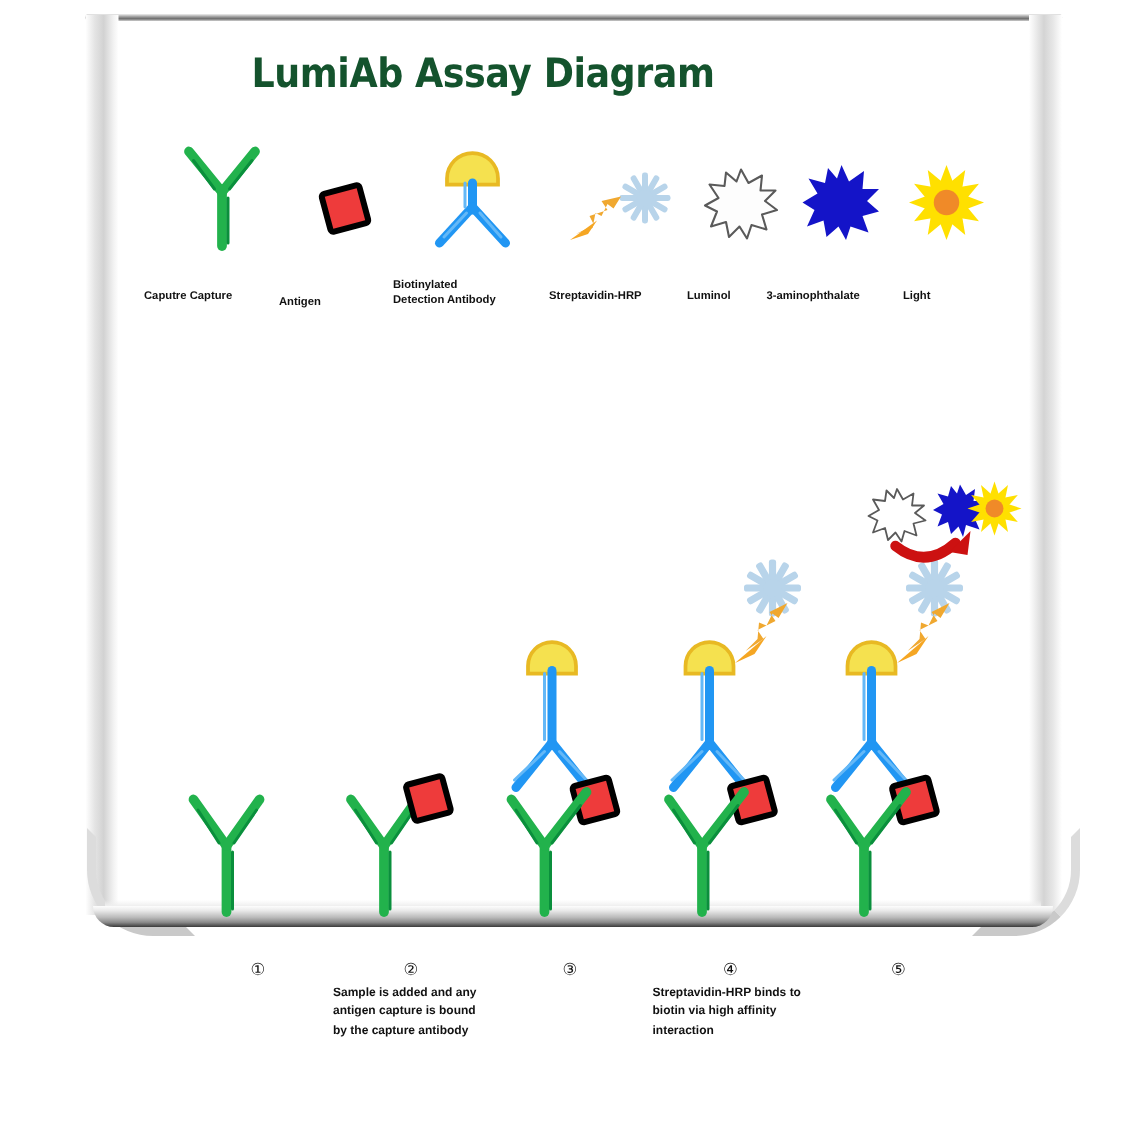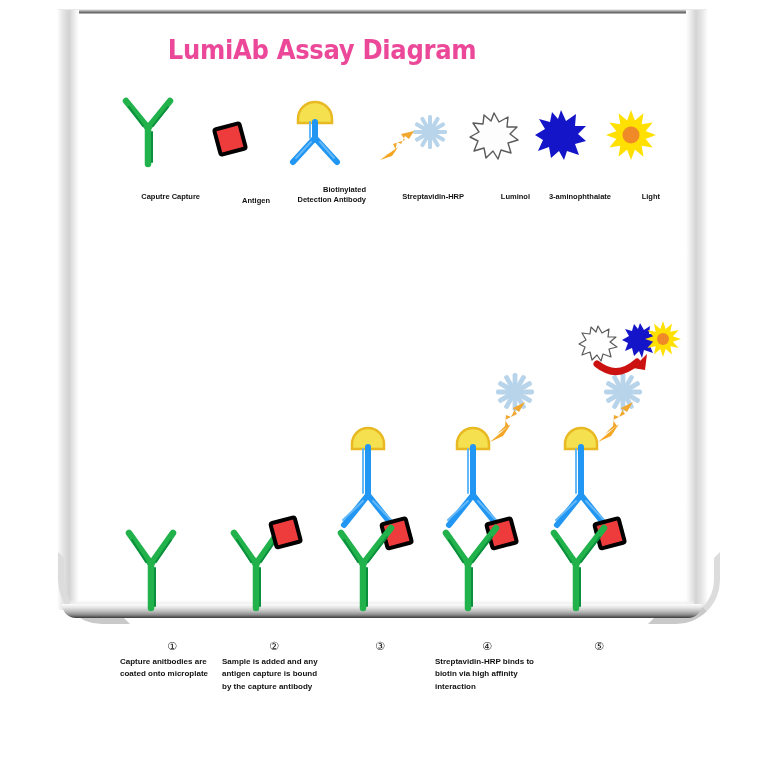--- a/index.html
+++ b/index.html
@@ -42,26 +42,26 @@
   .vc-br{left:648px;top:552px;border-right-color:#dcdcdc;border-bottom-color:#c9c9c9;
          border-bottom-right-radius:44px;}
   .plate-floor{
     position:absolute;left:70px;top:600px;width:624px;height:10px;
     background:linear-gradient(to bottom,rgba(255,255,255,0) 0%,#efefef 40%,#c6c6c6 100%);
   }
 
   
   .title{
     position:absolute;left:0;top:34px;width:644px;text-align:center;
-    font-size:27px;font-weight:bold;color:#ec4899;
+    font-size:27px;font-weight:bold;color:#14532d;
     font-family:"DejaVu Sans Condensed","Liberation Sans",sans-serif;
     letter-spacing:-0.3px;
   }
   .legend-label{
-    position:absolute;text-align:right;
+    position:absolute;text-align:left;
     font-size:7.5px;font-weight:bold;color:#111;line-height:1.35;
   }
 
   
   .cap{position:absolute;width:104px;}
   .cap-num{
     font-size:11px;color:#111;text-align:center;margin-bottom:3px;
     font-family:"DejaVu Sans","Liberation Sans",sans-serif;
   }
   .cap-txt{
@@ -353,21 +353,20 @@
           <use href="#ray5" transform="rotate(300)"></use>
         <use href="#ray5" transform="rotate(330)"></use>
         <circle r="10"></circle>
       </g>
       <circle r="6" fill="#f08a28"></circle>
     </g>
   </svg>
 
   <div class="cap" style="left:120px;top:640px;">
     <div class="cap-num">①</div>
-    <div class="cap-txt">Capture anitbodies are coated onto microplate</div>
   </div>
   <div class="cap" style="left:222px;top:640px;">
     <div class="cap-num">②</div>
     <div class="cap-txt">Sample is added and any antigen capture is bound by the capture antibody</div>
   </div>
   <div class="cap" style="left:328px;top:640px;">
     <div class="cap-num">③</div>
   </div>
   <div class="cap" style="left:435px;top:640px;">
     <div class="cap-num">④</div>

